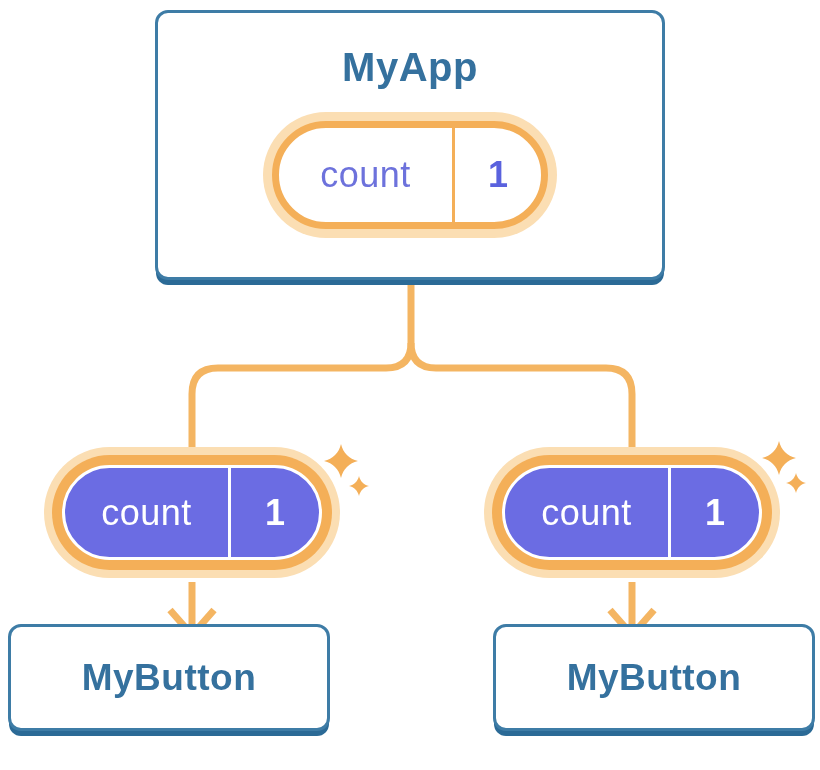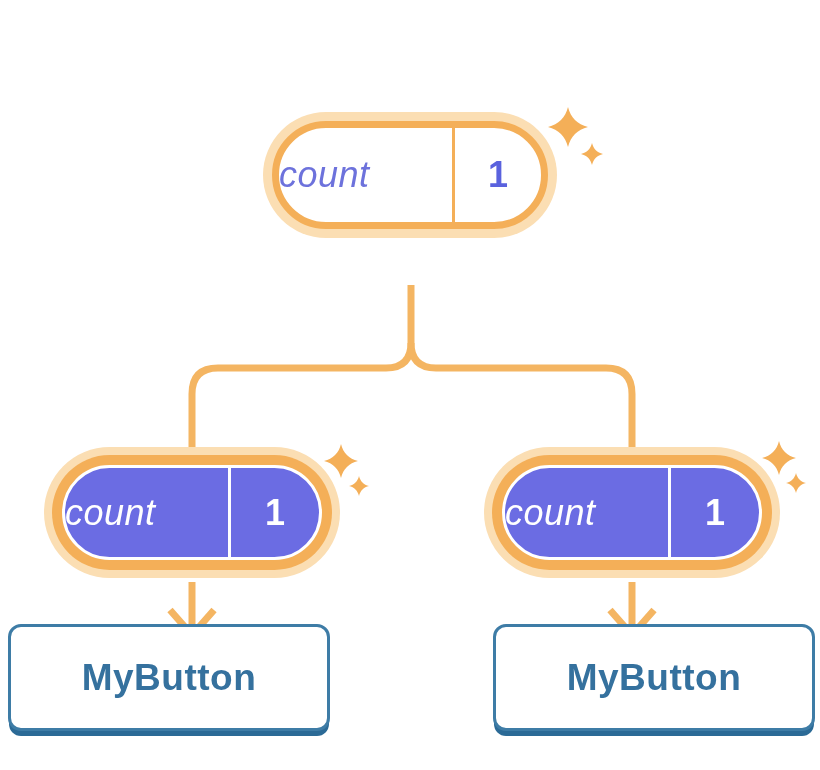--- a/index.html
+++ b/index.html
@@ -90,22 +90,21 @@
   .pill-purple-right { left: 502px; }
   .pill-purple .pill-label { color: #ffffff; font-weight: 400; }
   .pill-purple .pill-value { color: #ffffff; }
   .pill-purple .pill-divider { background: #ffffff; }
   .pill-purple .pill-value-cell { width: 88px; }
 
   .pill-label-cell {
     flex: 1;
     display: flex;
     align-items: center;
-    justify-content: flex-start;
-    font-style: italic;
+    justify-content: center;
   }
   .pill-value-cell {
     display: flex;
     align-items: center;
     justify-content: center;
   }
   .pill-label {
     font-size: 36px;
     letter-spacing: 0.5px;
   }
@@ -152,20 +151,23 @@
       <use href="#sparkle-shape" transform="translate(341,461) scale(0.85)"></use>
       <use href="#sparkle-shape" transform="translate(359,486) scale(0.5)"></use>
     </g>
 
     <g fill="#F4AF58">
       <use href="#sparkle-shape" transform="translate(779,458) scale(0.85)"></use>
       <use href="#sparkle-shape" transform="translate(796,483) scale(0.5)"></use>
     </g>
   </svg>
 
+  <div class="card card-root">
+    <div class="card-title">MyApp</div>
+  </div>
 
   <div class="pill pill-light">
     <div class="pill-label-cell">
       <span class="pill-label">count</span>
     </div>
     <div class="pill-divider"></div>
     <div class="pill-value-cell">
       <span class="pill-value">1</span>
     </div>
   </div>

